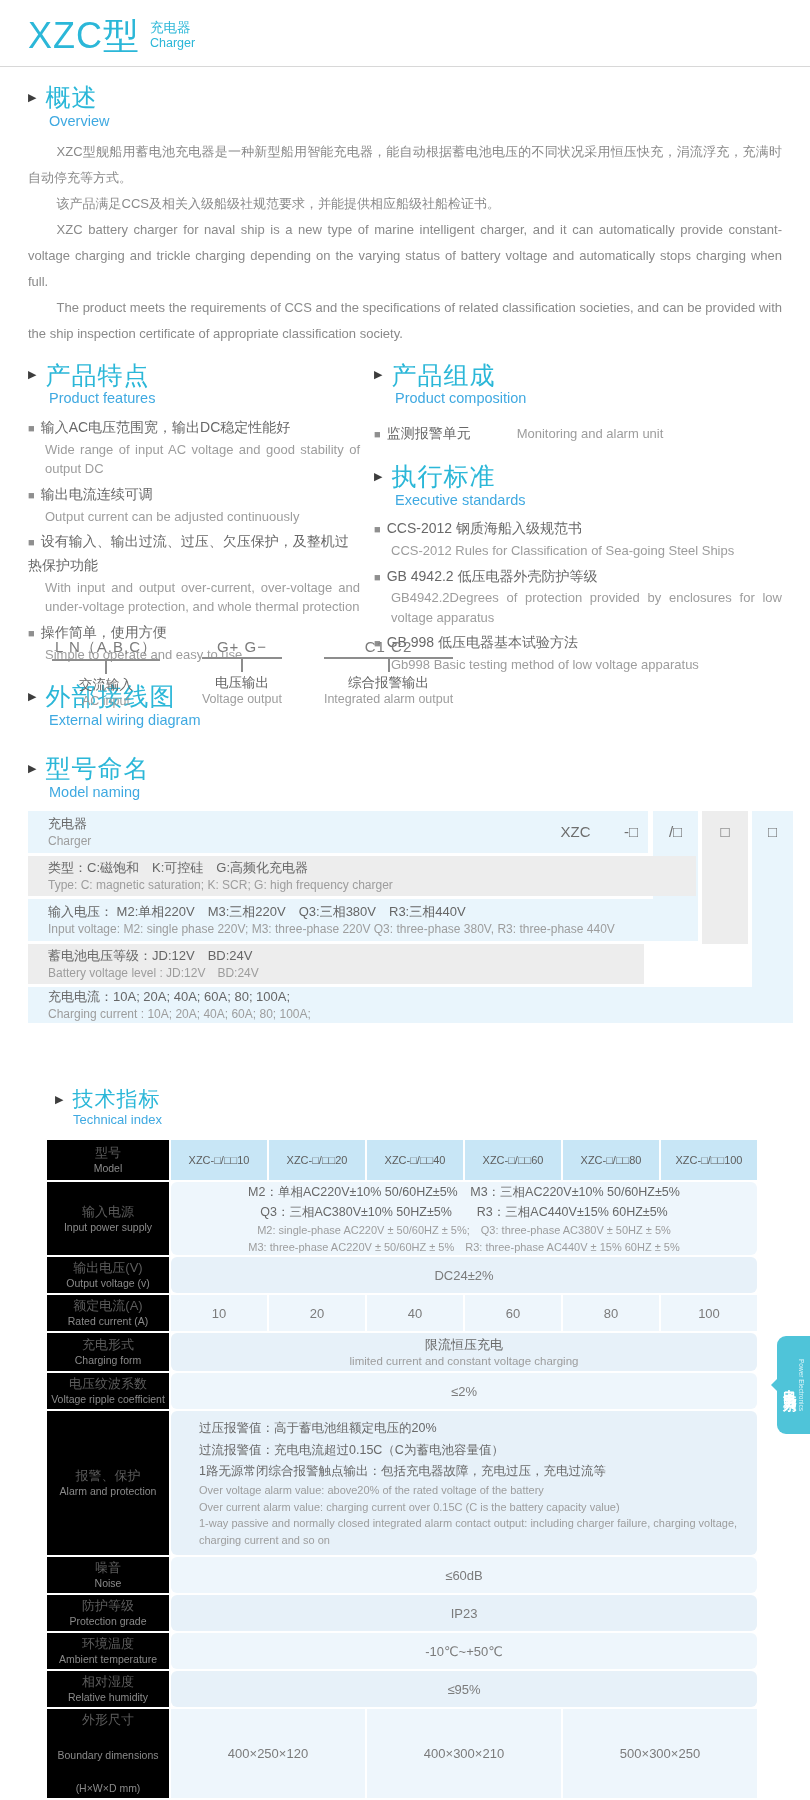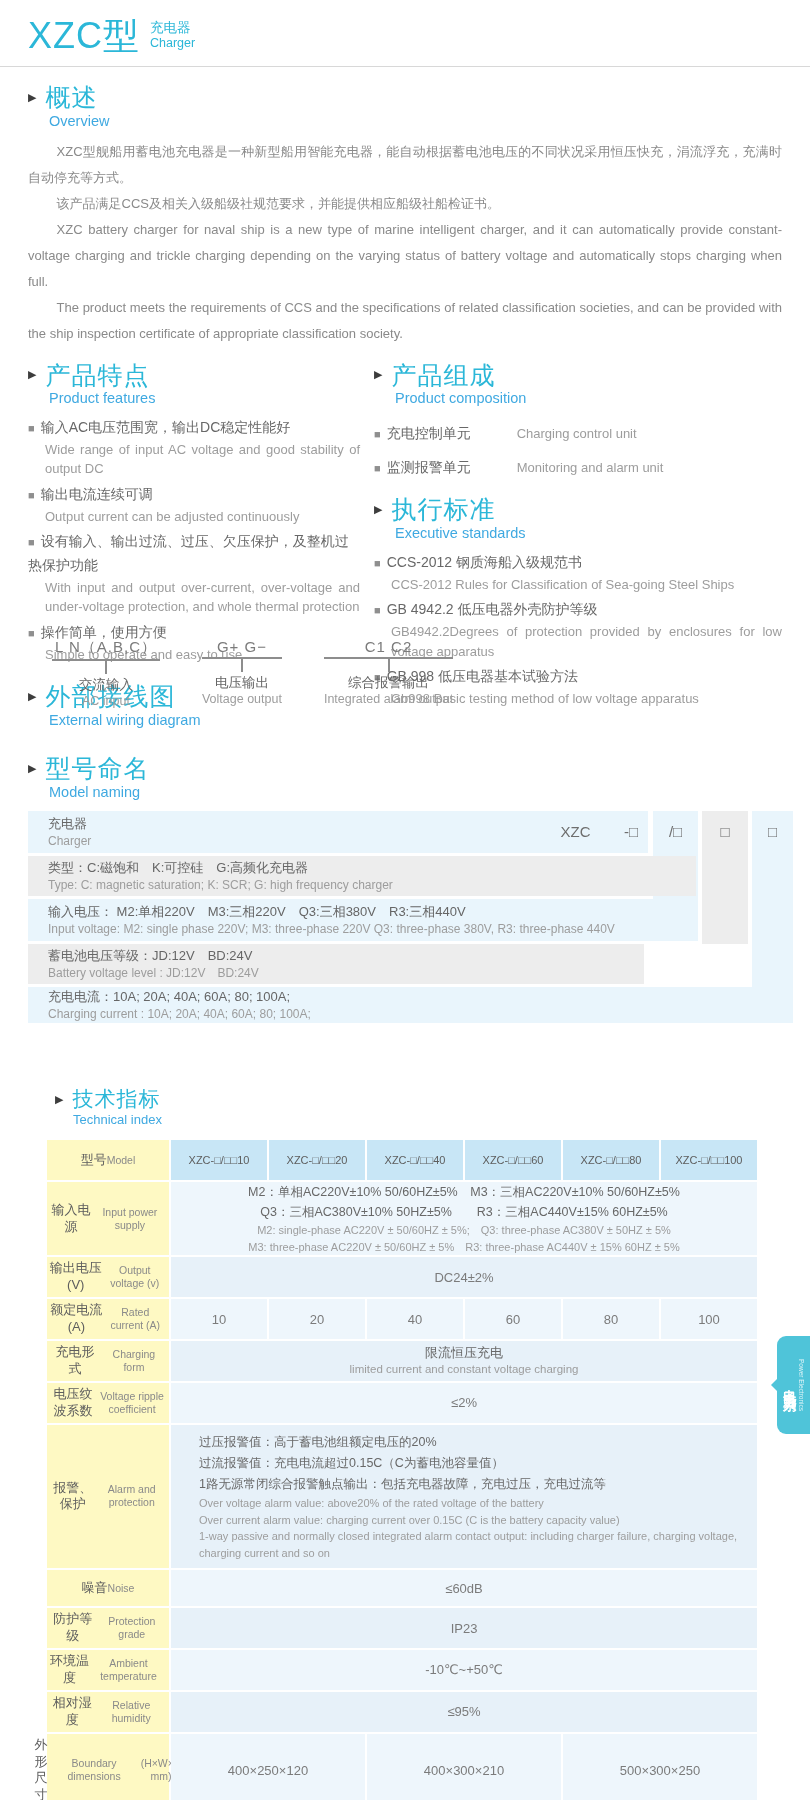--- a/index.html
+++ b/index.html
@@ -62,27 +62,27 @@
   .c1{left:515px;width:65px;}
   .c2{left:583px;width:40px;}
   .c3{left:625px;width:45px;}
   .c4{left:674px;width:46px;}
   .c5{left:724px;width:41px;}
   .nr-cn{font-size:13px;color:#666;line-height:1.45;}
   .nr-en{font-size:12px;color:#9d9d9d;line-height:1.4;}
   
   .tt{display:grid;grid-template-columns:122px repeat(6,96px);gap:2px;margin:12px 0 0 47px;width:710px;}
   .tl,.th,.tv{box-sizing:border-box;}
-  .tl{background:#fef9c3;display:flex;flex-direction:row;justify-content:center;align-items:center;text-align:center;padding:3px 2px;}
+  .tl{background:#000000;display:flex;flex-direction:column;justify-content:center;align-items:center;text-align:center;padding:3px 2px;}
   .tl-cn{font-size:13px;color:#5d5d5d;line-height:1.3;}
   .tl-en{font-size:10.5px;color:#8a8a8a;line-height:1.25;}
   .th{background:#c8e6f6;display:flex;align-items:center;justify-content:center;font-size:11px;color:#5d5d5d;white-space:nowrap;}
   .tv{background:#eef6fc;display:flex;flex-direction:column;align-items:center;justify-content:center;text-align:center;font-size:13px;color:#7b7b7b;}
   .alt{background:#e7f1f9;}
-  .span6{grid-column:span 6;}
+  .span6{grid-column:span 6;border-radius:6px;}
   .span2{grid-column:span 2;}
   .h40{min-height:40px;}.h70{min-height:68px;}.h33{min-height:33px;}.h36{min-height:36px;}
   .h38{min-height:38px;}.h128{min-height:126px;}.h46{min-height:46px;gap:20px;}
   .pw-cn{font-size:12.5px;color:#686868;line-height:1.6;}
   .pw-en{font-size:11px;color:#9d9d9d;line-height:1.5;}
   .tv.left{align-items:flex-start;text-align:left;padding:7px 12px 7px 28px;}
   .al-cn{font-size:12.5px;color:#686868;line-height:1.7;text-align:center;}
   .al-en{font-size:11px;color:#9d9d9d;line-height:1.5;}
   .form-cn{font-size:13px;color:#686868;line-height:1.4;}
   .form-en{font-size:11.5px;color:#9d9d9d;line-height:1.35;}
@@ -162,23 +162,20 @@
 
   <div class="col-r">
     <div>
       <div class="title-row">
         <span class="marker">▶</span>
         <span class="sec-title">产品组成</span>
       </div>
       <div class="sec-sub">Product composition</div>
       <div class="items">
         <div class="comp">
-          <span class="sq">■</span><span class="comp-cn">充电控制单元</span><span class="comp-en">Charging control unit</span>
-        </div>
-        <div class="comp">
           <span class="sq">■</span><span class="comp-cn">监测报警单元</span><span class="comp-en">Monitoring and alarm unit</span>
         </div>
       </div>
     </div>
 
     <div class="mt12">
       <div class="title-row">
         <span class="marker">▶</span>
         <span class="sec-title">执行标准</span>
       </div>

